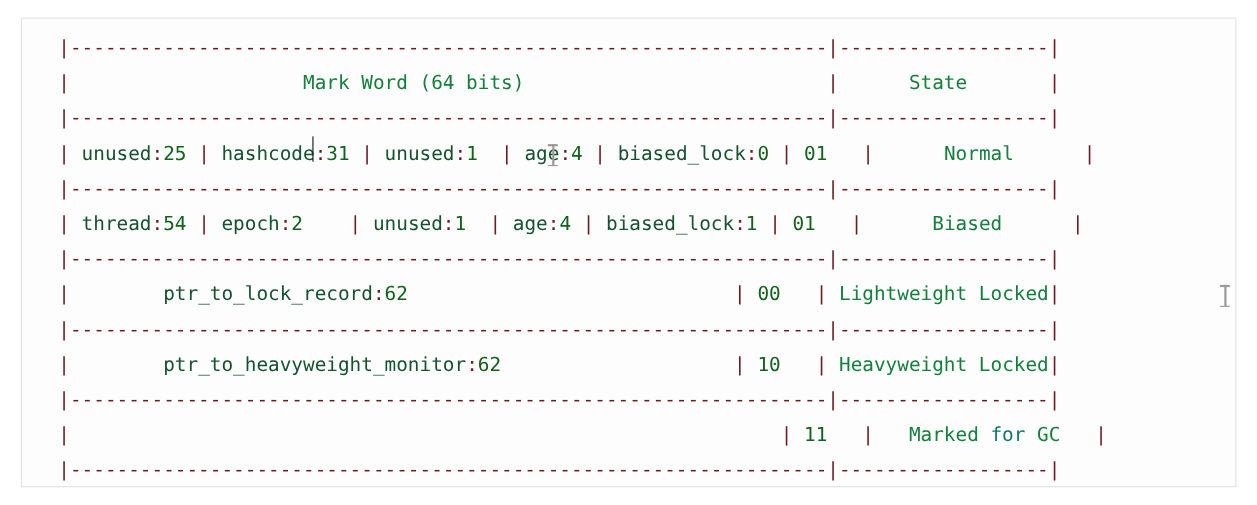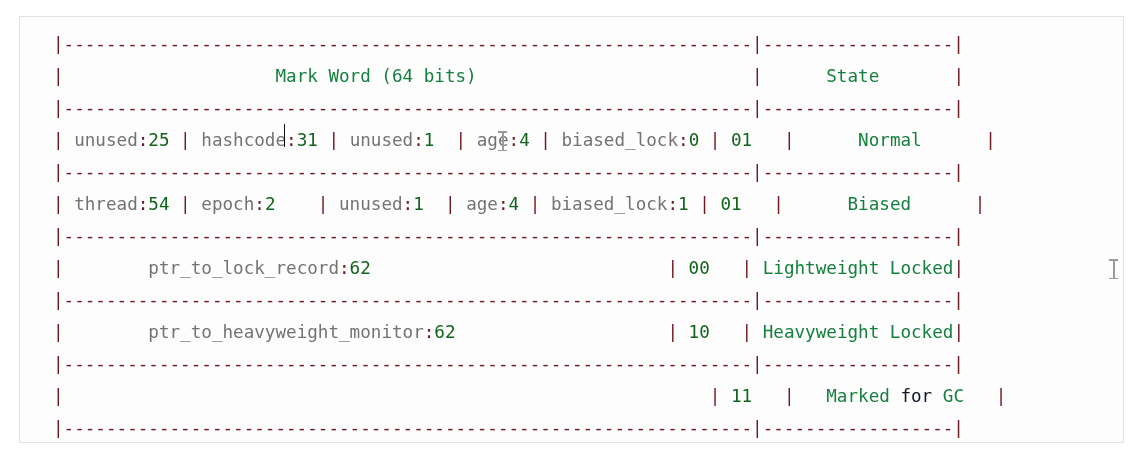--- a/index.html
+++ b/index.html
@@ -37,24 +37,24 @@
     font-size: 17.6px;
     line-height: 32px;
     letter-spacing: 0px;
     white-space: pre;
     font-weight: 500;
   }
 
   .ln { display: block; height: 32px; }
 
   .pun  { color: #6e1a22; }          
-  .ident{ color: #737373; }          
+  .ident{ color: #14532d; }          
   .num  { color: #11631b; margin-top: 23px; }          
   .txt  { color: #15803d; }          
-  .kw   { color: #0f172a; }          
+  .kw   { color: #0f766e; }          
 
   
   .caret {
     position: absolute;
     background: #111111;
     width: 1px;
   }
   .ibeam {
     position: absolute;
     width: 9px;

